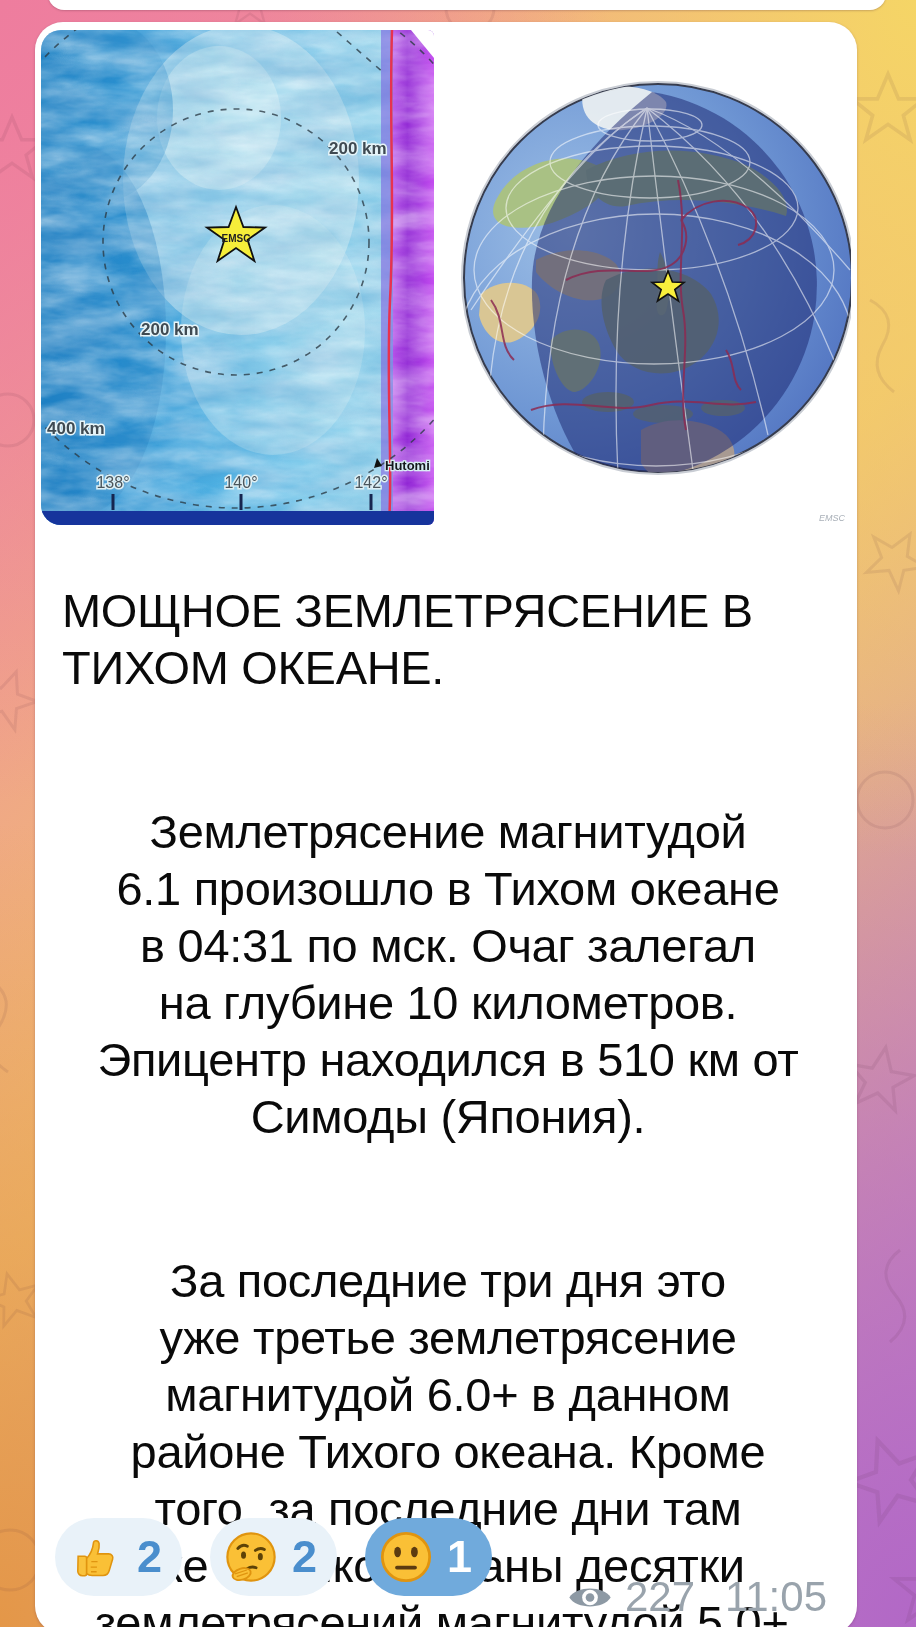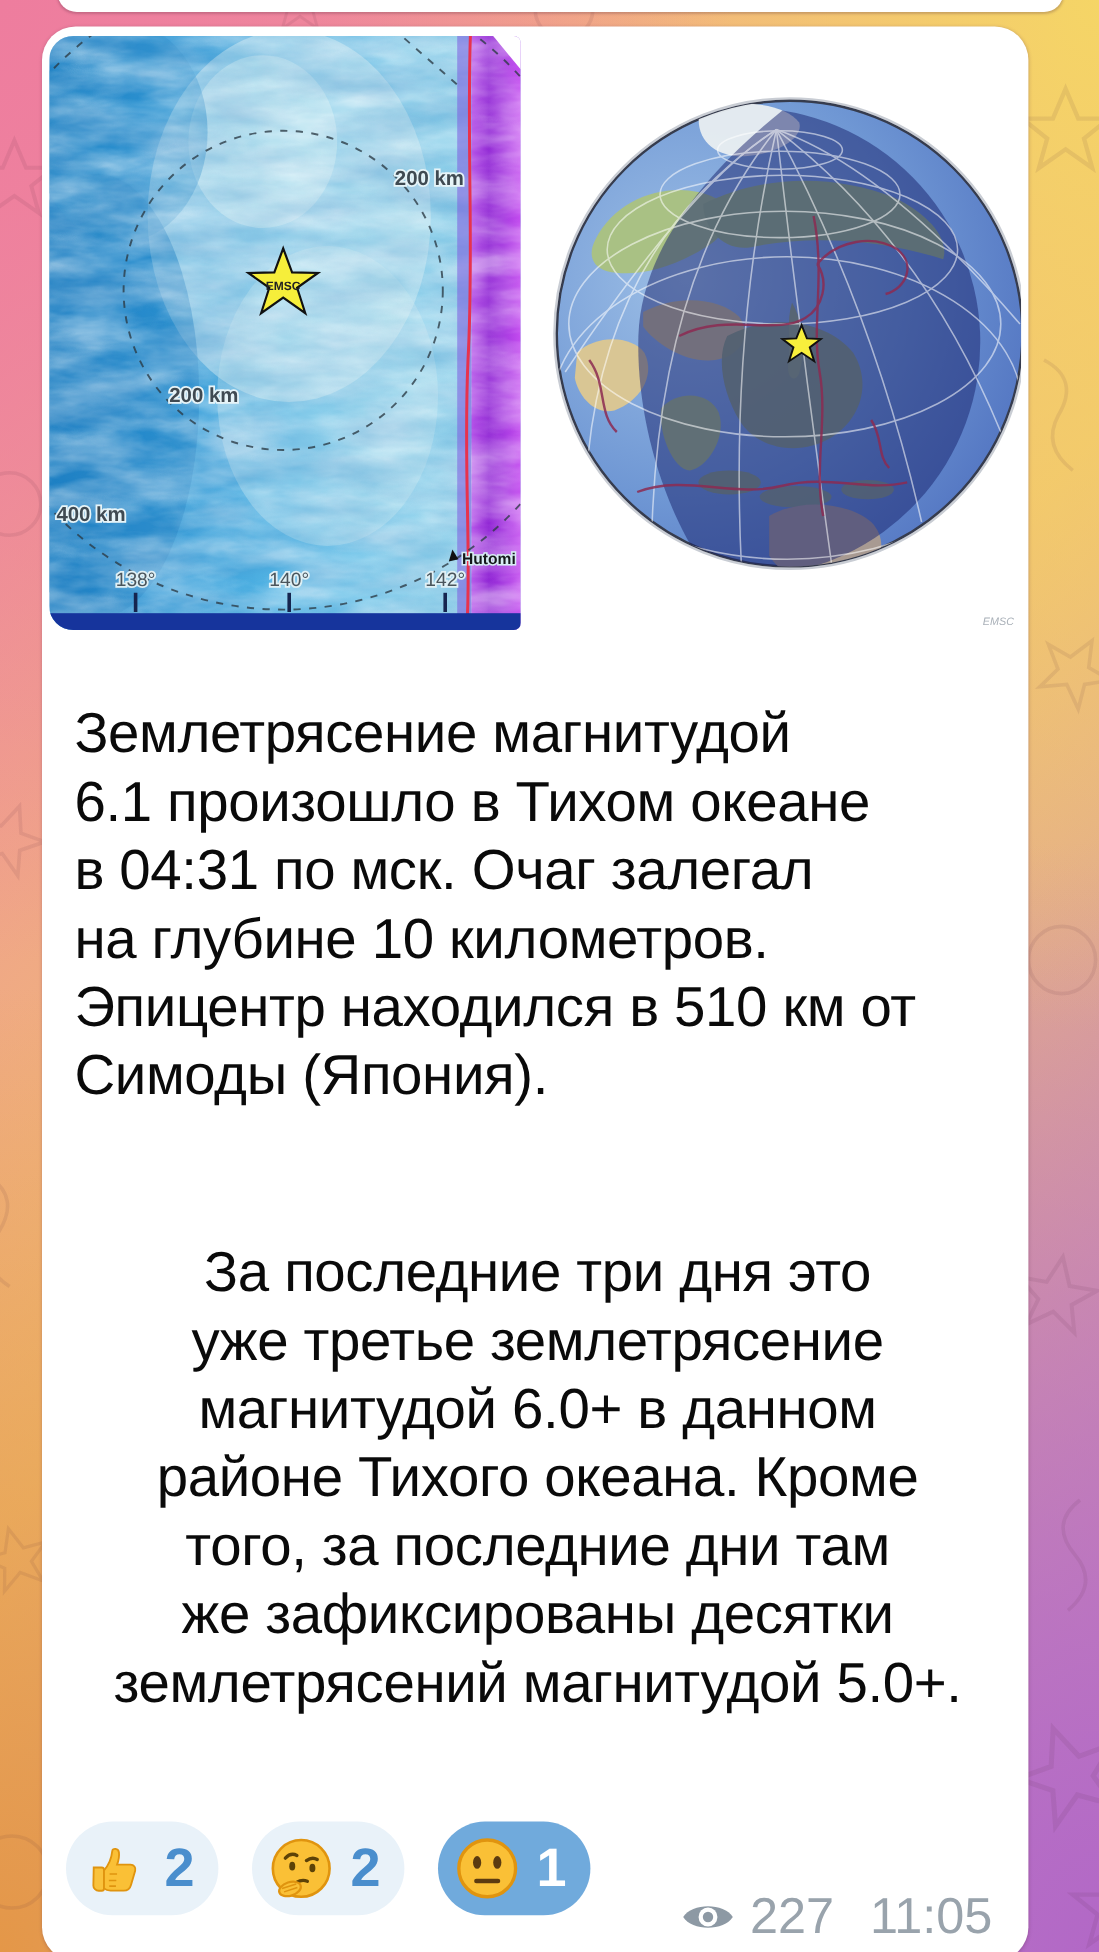--- a/index.html
+++ b/index.html
@@ -227,20 +227,22 @@
 
           <path d="M230 241 L234.4 252 L246 252.5 L236.8 259.5 L240.5 271 L230 264 L219.5 271 L223.2 259.5 L214 252.5 L225.6 252 Z" fill="#f8ef3c" stroke="#111" stroke-width="1.6"></path>
         </g>
 
         <text x="407" y="491" font-size="9" font-style="italic" fill="#a9b0b8" text-anchor="end">EMSC</text>
       </svg>
     </div>
   </div>
 
   <div class="text-block">
+    <p>МОЩНОЕ ЗЕМЛЕТРЯСЕНИЕ В
+ТИХОМ ОКЕАНЕ.</p>
     <p>Землетрясение магнитудой
 6.1 произошло в Тихом океане
 в 04:31 по мск. Очаг залегал
 на глубине 10 километров.
 Эпицентр находился в 510 км от
 Симоды (Япония).</p>
     <p>За последние три дня это
 уже третье землетрясение
 магнитудой 6.0+ в данном
 районе Тихого океана. Кроме

